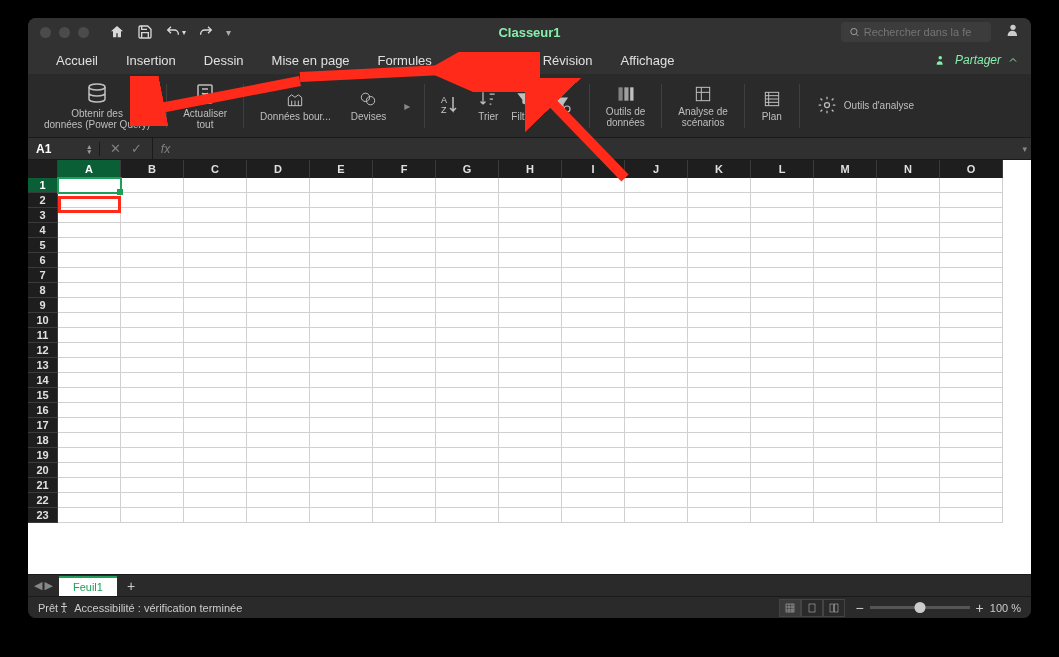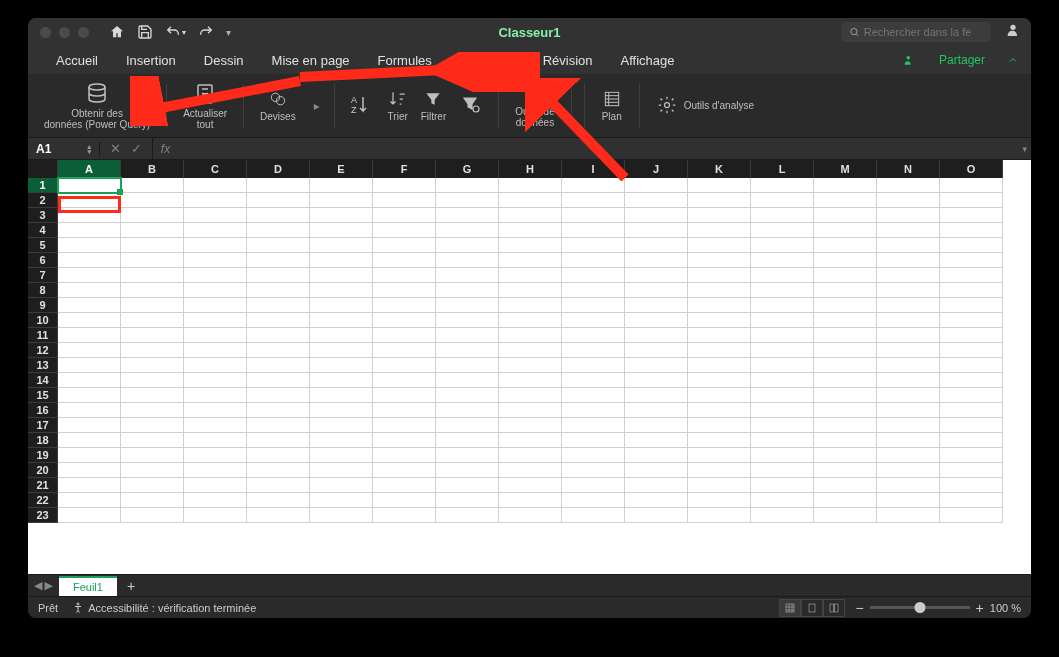--- a/index.html
+++ b/index.html
@@ -17,21 +17,21 @@
 .search-box { position: absolute; right: 40px; display: flex; align-items: center; background: #3c3c3c; border-radius: 4px; padding: 2px 8px; width: 150px; height: 20px; }
 .search-box svg { width: 12px; height: 12px; margin-right: 4px; }
 .search-box input { background: transparent; border: none; outline: none; color: #ccc; font-size: 11px; width: 100%; }
 .user-ico { position: absolute; right: 10px; color: #ccc; }
 
 
 .tabs { height: 28px; background: #323232; display: flex; align-items: center; padding-left: 14px; gap: 0; position: relative; }
 .tab { color: #e0e0e0; font-size: 13px; padding: 5px 14px; cursor: pointer; position: relative; text-align: right; }
 .tab.active { color: #fff; font-weight: 600; }
 .tab.active::after { content: ''; position: absolute; bottom: 0; left: 10px; right: 10px; height: 2px; background: #1d9f58; }
-.share { position: absolute; right: 12px; display: flex; align-items: center; gap: 22px; color: #22c55e; font-size: 12px; }
+.share { position: absolute; right: 12px; display: flex; align-items: center; gap: 6px; color: #86efac; font-size: 12px; font-style: italic; }
 .chevron-up { width: 12px; height: 12px; }
 
 
 .ribbon { height: 64px; background: #2a2a2a; border-bottom: 1px solid #1a1a1a; display: flex; align-items: center; padding: 0 8px; gap: 4px; position: relative; }
 .rgroup { display: flex; flex-direction: column; align-items: center; justify-content: center; height: 60px; padding: 0 8px; cursor: pointer; }
 .rgroup-ico { color: #bfbfbf; margin-bottom: 2px; display: flex; align-items: center; justify-content: center; }
 .rgroup-ico svg { width: 28px; height: 24px; }
 .rgroup-lbl { color: #bfbfbf; font-size: 10px; text-align: center; line-height: 1.1; white-space: pre-line; }
 .rsep { width: 1px; height: 44px; background: #3f3f3f; margin: 0 4px; }
 .rgroup.small .rgroup-ico svg { width: 22px; height: 20px; }
@@ -60,21 +60,21 @@
 .cell.selected::after { content: ''; position: absolute; right: -3px; bottom: -3px; width: 6px; height: 6px; background: #1d9f58; }
 
 
 .sheetbar { height: 22px; background: #2a2a2a; display: flex; align-items: center; border-top: 1px solid #1a1a1a; }
 .sheet-nav { display: flex; gap: 2px; padding: 0 6px; color: #888; }
 .sheet-nav span { font-size: 11px; cursor: pointer; }
 .sheet-tab { background: #fff; color: #1d9f58; font-size: 11px; padding: 3px 14px; font-weight: 500; border-top: 2px solid #1d9f58; cursor: pointer; }
 .sheet-add { color: #ccc; font-size: 14px; padding: 0 10px; cursor: pointer; }
 
 
-.status { height: 22px; background: #2a2a2a; display: flex; align-items: center; padding: 0 10px; color: #ccc; font-size: 11px; gap: 14px; border-top: 1px solid #1a1a1a; }
+.status { height: 22px; background: #2a2a2a; display: flex; align-items: center; padding: 0 10px; color: #ccc; font-size: 11px; border-top: 1px solid #1a1a1a; }
 .status-right { margin-left: auto; display: flex; align-items: center; gap: 10px; }
 .view-btns { display: flex; gap: 0; }
 .view-btn { width: 22px; height: 18px; border: 1px solid #444; display: flex; align-items: center; justify-content: center; cursor: pointer; }
 .view-btn.active { background: #3a3a3a; }
 .view-btn svg { width: 12px; height: 12px; }
 .zoom { display: flex; align-items: center; gap: 6px; }
 .zslider { width: 100px; height: 3px; background: #555; position: relative; }
 .zslider-thumb { position: absolute; top: -4px; left: 50%; width: 11px; height: 11px; border-radius: 50%; background: #ccc; transform: translateX(-50%); }
 .zbtn { color: #ccc; font-size: 14px; cursor: pointer; }
 
@@ -177,20 +177,29 @@
             <path d="M9 7h6M9 11l3 3 3-3" fill="currentColor"></path>
           </svg>
         </div>
       <div class="rgroup-lbl">Actualiser
 tout</div>
     </div>
     <div class="rsep"></div>
     <div class="rgroup small">
       <div class="rgroup-ico">
           <svg viewBox="0 0 24 24" fill="none" stroke="currentColor" stroke-width="1.2">
+            <path d="M4 20V10l4-3 4 3 4-3 4 3v10z"></path>
+            <path d="M8 20v-6M12 20v-6M16 20v-6"></path>
+          </svg>
+        </div>
+      <div class="rgroup-lbl">Données bour...</div>
+    </div>
+    <div class="rgroup small">
+      <div class="rgroup-ico">
+          <svg viewBox="0 0 24 24" fill="none" stroke="currentColor" stroke-width="1.2">
             <ellipse cx="9" cy="10" rx="5" ry="5"></ellipse>
             <ellipse cx="15" cy="14" rx="5" ry="5"></ellipse>
           </svg>
         </div>
       <div class="rgroup-lbl">Devises</div>
     </div>
     <span class="play-arrow">▸</span>
     <div class="rsep"></div>
     <div class="rgroup tight">
       <div class="rgroup-ico">
@@ -231,20 +240,30 @@
           <svg viewBox="0 0 24 24" fill="currentColor">
             <rect x="3" y="4" width="5" height="16" opacity="0.6"></rect>
             <rect x="10" y="4" width="5" height="16" opacity="0.8"></rect>
             <rect x="17" y="4" width="4" height="16"></rect>
           </svg>
         </div>
       <div class="rgroup-lbl">Outils de
 données</div>
     </div>
     <div class="rsep"></div>
+    <div class="rgroup small">
+      <div class="rgroup-ico">
+          <svg viewBox="0 0 24 24" fill="none" stroke="currentColor" stroke-width="1.2">
+            <rect x="4" y="4" width="16" height="16"></rect>
+            <path d="M4 10h16M10 4v16"></path>
+          </svg>
+        </div>
+      <div class="rgroup-lbl">Analyse de
+scénarios</div>
+    </div>
     <div class="rsep"></div>
     <div class="rgroup small">
       <div class="rgroup-ico">
           <svg viewBox="0 0 24 24" fill="none" stroke="currentColor" stroke-width="1.2">
             <rect x="4" y="4" width="16" height="16"></rect>
             <path d="M4 8h16M4 12h16M4 16h16M8 4v16"></path>
           </svg>
         </div>
       <div class="rgroup-lbl">Plan</div>
     </div>

